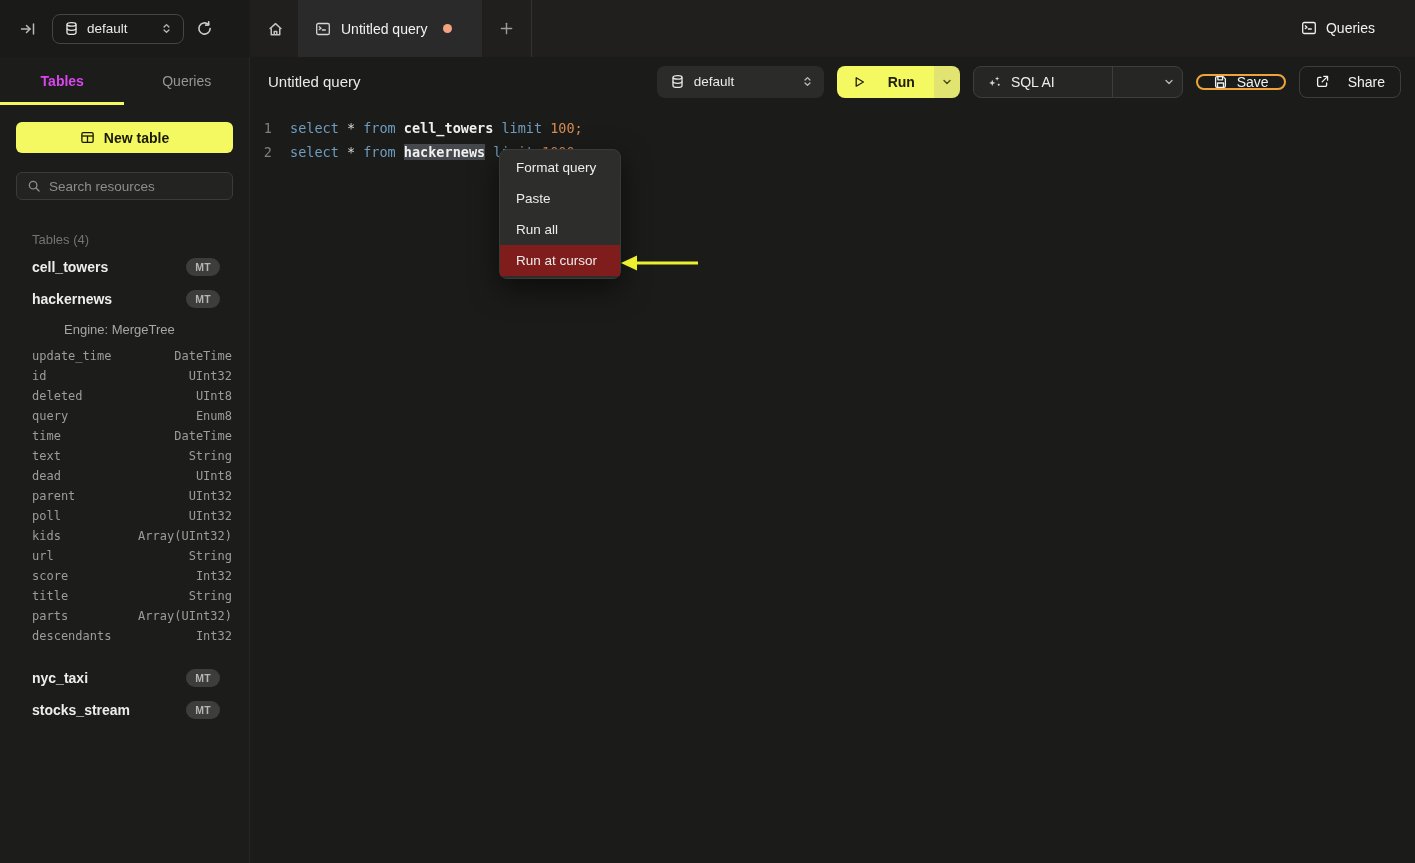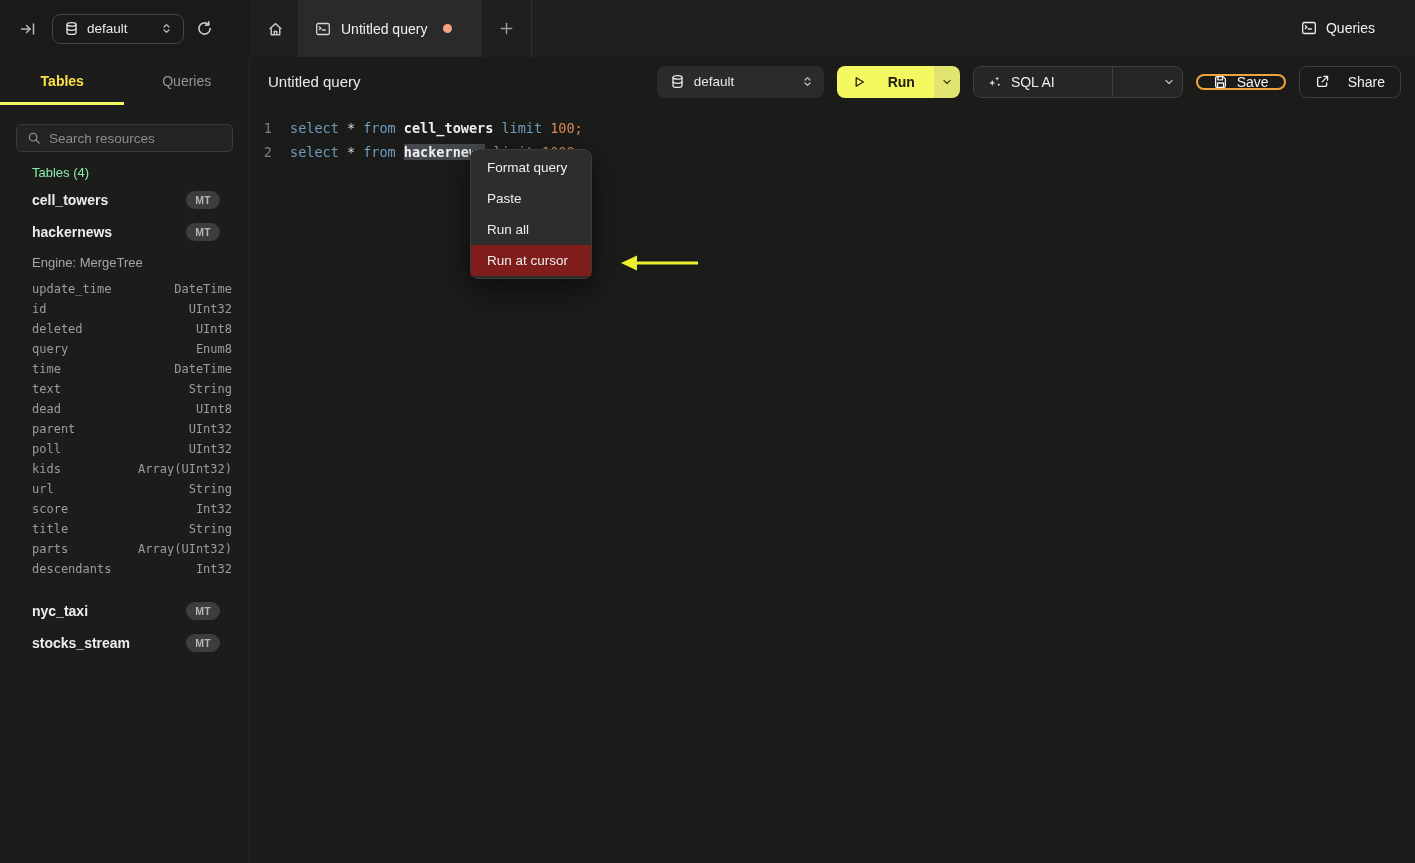--- a/index.html
+++ b/index.html
@@ -41,50 +41,50 @@
     color:#f0f0f0; font-size:14px; cursor:pointer;
   }
 
   
   .sidebar {
     position:absolute; left:0; top:57px; width:250px; height:806px; background:#1c1c1b;
     border-right:1px solid #262624;
   }
   .sidebar-tabs { height:48px; display:flex; position:relative; }
   .sidebar-tab { flex:1; display:flex; align-items:center; justify-content:center; font-size:14px; cursor:pointer; }
-  .sidebar-tab.active { color:#fde047; font-weight:700; }
+  .sidebar-tab.active { color:#d946ef; font-weight:700; }
   .sidebar-tab.inactive { color:#969696; }
   .sidebar-tab-underline { position:absolute; left:0; bottom:0; width:124px; height:3px; background:var(--yellow); }
 
   .new-table-btn {
     margin:17px 17px 0 16px; width:217px; height:31px; border:none; border-radius:6px;
     background:var(--yellow); color:#191900; font-family:"Liberation Sans",sans-serif;
     font-size:14px; font-weight:700; display:flex; align-items:center; justify-content:center; gap:9px; cursor:pointer;
   }
   .search-box {
     margin:19px 17px 0 16px; width:217px; height:28px; border:1px solid #3b3b39; border-radius:6px;
     background:#232322; display:flex; align-items:center; padding:0 10px; gap:8px;
   }
   .search-box input {
     border:none; outline:none; background:transparent; color:#d9d9d9; font-size:13.5px; width:100%;
     font-family:"Liberation Sans",sans-serif;
   }
   .search-box input::placeholder { color:#8d8d8d; }
 
-  .section-header { margin:13px 0 4px 32px; font-size:13px; color:#86efac; }
+  .section-header { margin:32px 0 4px 32px; font-size:13px; color:#737373; }
 
   .table-row {
     height:32px; display:flex; align-items:center; padding:0 29px 0 32px; cursor:pointer;
   }
   .table-name { font-size:14px; font-weight:700; color:#ededed; }
   .badge {
     margin-left:auto; height:18px; padding:0 9px; border-radius:9px; background:#3d3d3c;
     color:#b6b6b6; font-size:10.5px; font-weight:700; display:flex; align-items:center; letter-spacing:.3px;
   }
-  .engine-row { height:24px; display:flex; align-items:center; padding-left:32px; font-size:13px; color:#a6a6a6; margin-top:2px; }
+  .engine-row { height:24px; display:flex; align-items:center; padding-left:32px; font-size:13px; color:#a6a6a6; margin-top:2px;margin-left:32px; }
   .columns-block { margin:5px 0 10px 0; }
   .column-row {
     height:20px; display:flex; align-items:center; padding:0 17px 0 32px;
     font-family:"DejaVu Sans Mono", monospace; font-size:12px; color:#9c9c9c; cursor:default;
   }
   .column-type { margin-left:auto; }
   .gap-sm { height:6px; }
 
   
   .main { position:absolute; left:250px; top:57px; width:1165px; height:806px; background:#1b1b1a; }
@@ -125,21 +125,21 @@
   .gutter { display:inline-block; width:10px; text-align:right; color:#7f7f7f; }
   .code { margin-left:18px; color:#d6d6d6; }
   .tok-kw { color:var(--code-kw); }
   .tok-plain { color:#d6d6d6; }
   .tok-table { color:#f0f0f0; font-weight:700; }
   .tok-sel { color:#f0f0f0; font-weight:700; background:#45484c; }
   .tok-num { color:var(--code-num); }
 
   
   .context-menu {
-    position:absolute; left:220px; top:92px; width:122px; background:#2d2d2c;
+    position:absolute; left:249px; top:92px; width:122px; background:#2d2d2c;
     border:1px solid #3a3a38; border-radius:8px; padding:2px 0; z-index:5;
     box-shadow:0 10px 28px rgba(0,0,0,.55);
   }
   .menu-item {
     height:31px; line-height:31px; padding-left:16px; font-size:13.5px; color:#ededed;
     cursor:pointer; white-space:nowrap;
   }
   .menu-item.active { background:#7f1d1d; }
 
   .annotation-arrow { position:absolute; left:368px; top:192px; z-index:6; pointer-events:none; }
@@ -224,20 +224,30 @@
   <div class="sidebar-tabs">
     <div class="sidebar-tab active">
       <span>Tables</span>
     </div>
     <div class="sidebar-tab inactive">
       <span>Queries</span>
     </div>
     <div class="sidebar-tab-underline"></div>
   </div>
 
+  <button class="new-table-btn">
+    <span>
+      <svg width="15" height="15" viewBox="0 0 16 16" fill="none" stroke="currentColor" stroke-width="1.4" stroke-linejoin="round">
+        <rect x="2" y="2.8" width="12" height="10.4" rx="1.4"></rect>
+        <path d="M2 6.4h12"></path>
+          <path d="M8 6.4v6.8"></path>
+      </svg>
+    </span>
+    <span>New table</span>
+  </button>
 
   <div class="search-box">
     <span style="color:#8d8d8d;">
       <svg width="14" height="14" viewBox="0 0 16 16" fill="none" stroke="currentColor" stroke-width="1.5" stroke-linecap="round">
         <circle cx="7" cy="7" r="4.3"></circle>
           <path d="M10.3 10.3 13.8 13.8"></path>
       </svg>
     </span>
     <input type="text" placeholder="Search resources" style="">
   </div>

